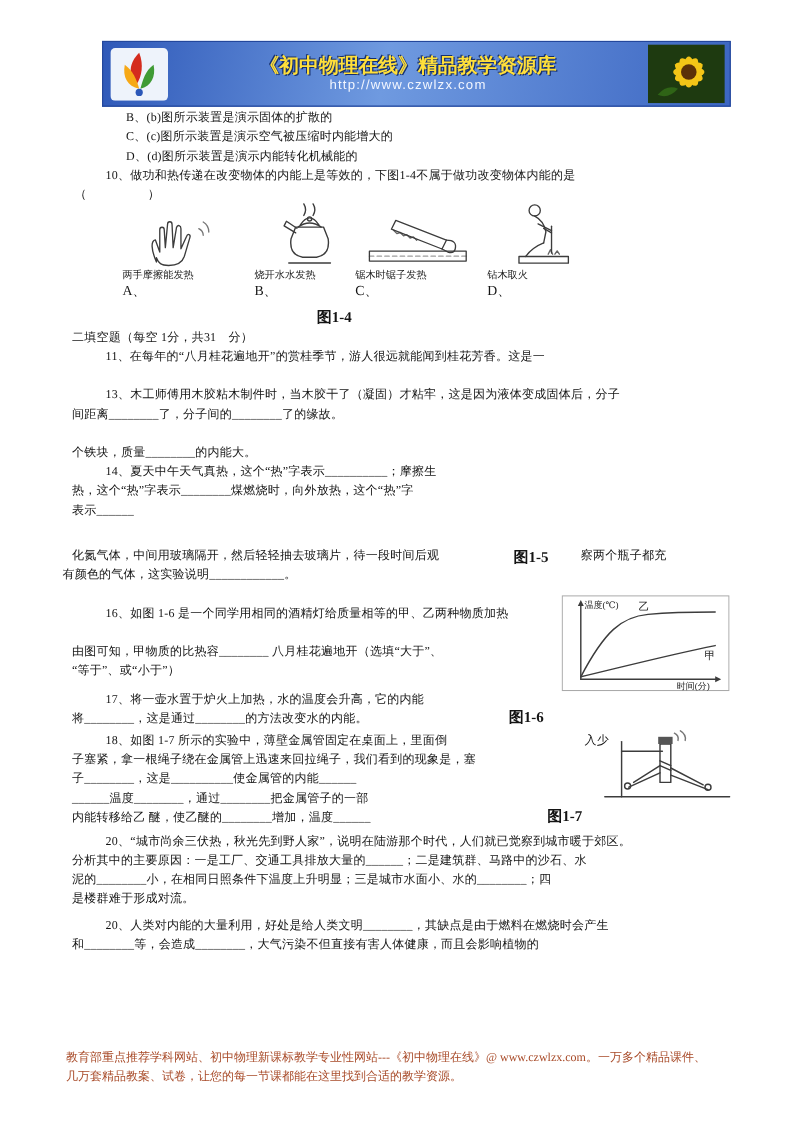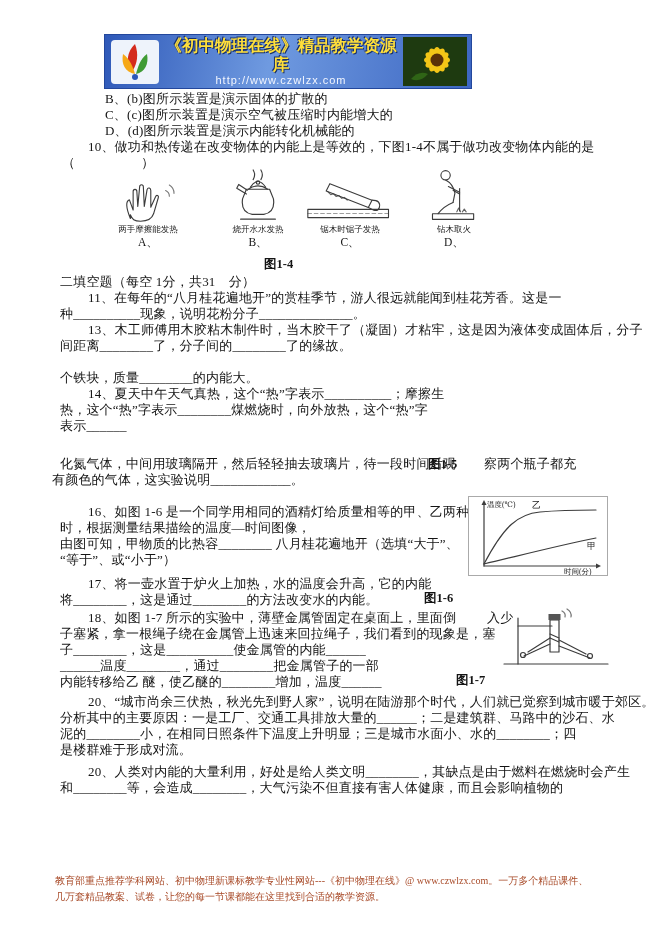--- a/index.html
+++ b/index.html
@@ -1,30 +1,30 @@
 <!DOCTYPE html>
 <html><head>
 <meta charset="utf-8">
 <style>
   *{box-sizing:border-box}
   html,body{margin:0;padding:0;background:#9a9a9a}
   .page{position:relative;width:661px;height:936px;margin:0 auto;background:#ffffff;
         font-family:"Liberation Serif","DejaVu Serif",serif;color:#141414;overflow:hidden}
-  .line{position:absolute;font-size:13px;line-height:15px;white-space:pre;letter-spacing:.2px}
+  .line{position:absolute;font-size:10px;line-height:15px;white-space:pre;letter-spacing:.2px}
   .caption{position:absolute;font-size:12.5px;font-weight:bold;white-space:pre}
-  .banner{position:absolute;left:104px;top:34px;width:368px;height:55px;display:flex;align-items:center;
+  .banner{position:absolute;left:85px;top:34px;width:524px;height:55px;display:flex;align-items:center;
           background:linear-gradient(100deg,#2e58b8 0%,#6f9ae0 45%,#3c66c2 100%);
           box-shadow:0 0 0 1px #23479c inset}
   .banner-center{flex:1;text-align:center;line-height:1.15}
   .banner-title{font-size:16.5px;font-weight:bold;color:#ffdf3a;font-family:"Liberation Sans",sans-serif;
                 text-shadow:1px 1px 0 #17306e,-1px -1px 0 #17306e}
   .banner-url{font-size:11px;color:#f2f6ff;font-family:"Liberation Sans",sans-serif;letter-spacing:1px}
   .logo-wrap{margin-left:7px}
   .photo-wrap{margin-right:5px}
-  .fig-item{position:absolute;text-align:center}
+  .fig-item{position:absolute;text-align:left}
   .fig-item svg{margin:0 auto}
   .fig-cap{font-size:8.5px;line-height:10px;color:#222;white-space:pre}
   .fig-letter{font-size:11.5px;margin-top:1px}
   .figure{position:absolute}
   .footer-line{position:absolute;font-size:10px;color:#a84a28;white-space:pre}
   svg{display:block}
   .sketch{stroke:#3c3c3c;fill:none;stroke-width:1.2;stroke-linecap:round;stroke-linejoin:round}
 </style>
 </head>
 <body>
@@ -125,39 +125,37 @@
     </svg>
     <div class="fig-cap">钻木取火</div>
     <div class="fig-letter">D、</div>
   </div>
 
   <div class="caption" style="left:264px;top:256px">图1-4</div>
 
   <div class="line" style="left:60px;top:274px">二填空题（每空 1分，共31　分）</div>
 
   <div class="line" style="left:88px;top:290px">11、在每年的“八月桂花遍地开”的赏桂季节，游人很远就能闻到桂花芳香。这是一</div>
-  <div class="line" style="left:60px;top:306px">种__________现象，说明花粉分子______________。</div>
 
   <div class="line" style="left:88px;top:322px">13、木工师傅用木胶粘木制件时，当木胶干了（凝固）才粘牢，这是因为液体变成固体后，分子</div>
   <div class="line" style="left:60px;top:338px">间距离________了，分子间的________了的缘故。</div>
 
   <div class="line" style="left:60px;top:370px">个铁块，质量________的内能大。</div>
 
   <div class="line" style="left:88px;top:386px">14、夏天中午天气真热，这个“热”字表示__________；摩擦生</div>
   <div class="line" style="left:60px;top:402px">热，这个“热”字表示________煤燃烧时，向外放热，这个“热”字</div>
   <div class="line" style="left:60px;top:418px">表示______</div>
 
 
   <div class="line" style="left:60px;top:456px">化氮气体，中间用玻璃隔开，然后轻轻抽去玻璃片，待一段时间后观</div>
   <div class="caption" style="left:428px;top:456px">图1-5</div>
   <div class="line" style="left:484px;top:456px">察两个瓶子都充</div>
   <div class="line" style="left:52px;top:472px">有颜色的气体，这实验说明____________。</div>
 
   <div class="line" style="left:88px;top:504px">16、如图 1-6 是一个同学用相同的酒精灯给质量相等的甲、乙两种物质加热</div>
-  <div class="line" style="left:60px;top:520px">时，根据测量结果描绘的温度—时间图像，</div>
   <div class="line" style="left:60px;top:536px">由图可知，甲物质的比热容________ 八月桂花遍地开（选填“大于”、</div>
   <div class="line" style="left:60px;top:552px">“等于”、或“小于”）</div>
 
   <div class="figure" style="left:468px;top:496px">
     <svg width="140" height="80" viewBox="0 0 140 80">
       <rect x="0.5" y="0.5" width="139" height="79" fill="#ffffff" stroke="#aaaaaa"></rect>
       <g class="sketch" stroke-width="1">
         <line x1="16" y1="70" x2="16" y2="7"></line>
         <path d="M16 4 l-2.5 5 h5 z" fill="#3c3c3c" stroke="none"></path>
         <line x1="16" y1="70" x2="130" y2="70"></line>

